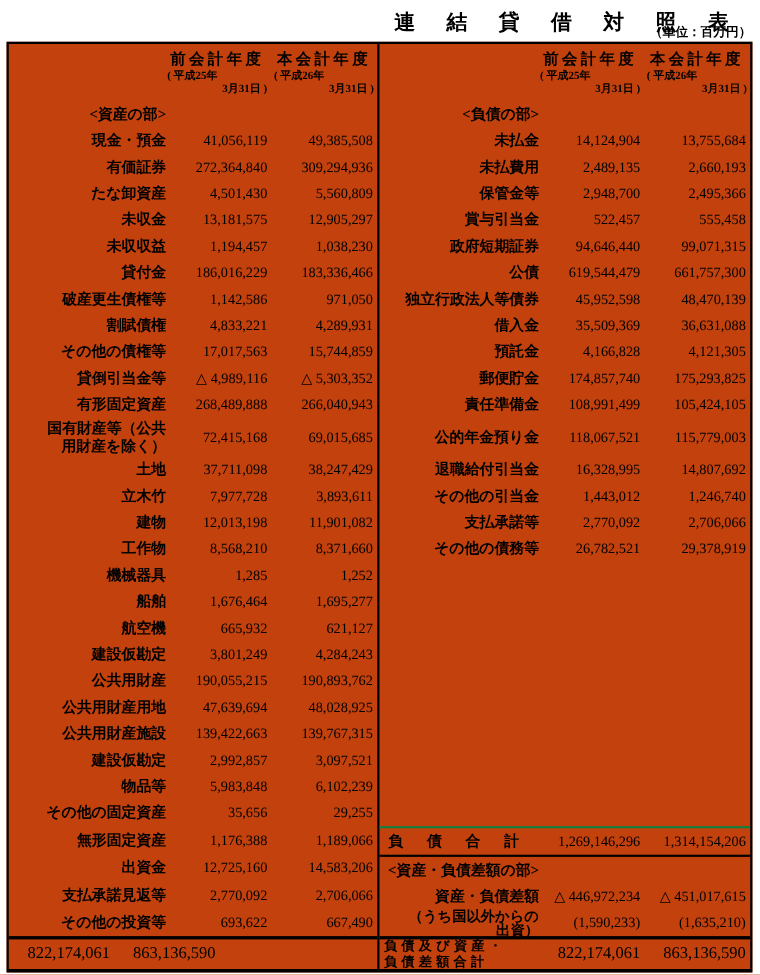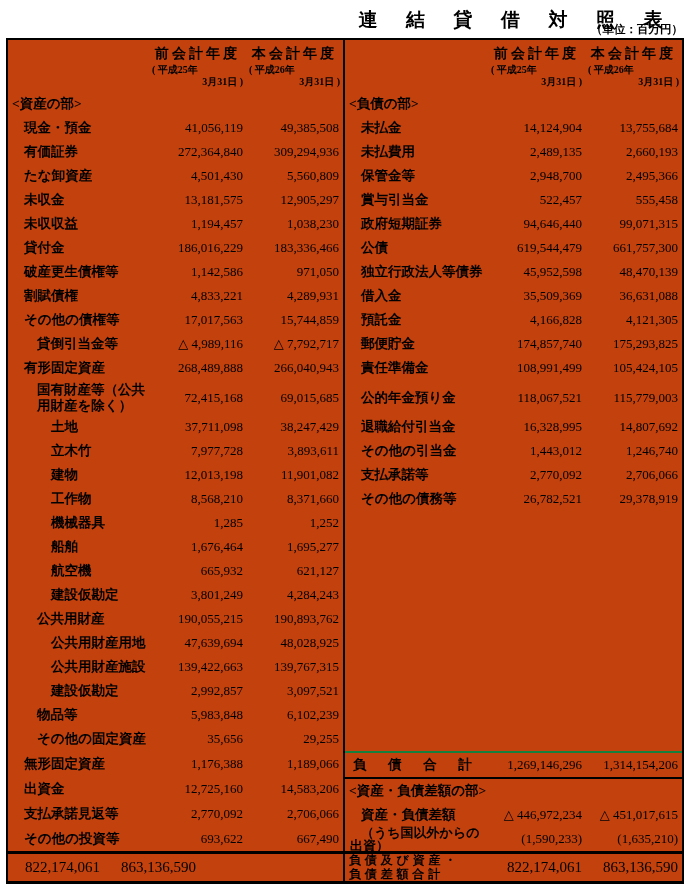--- a/index.html
+++ b/index.html
@@ -34,21 +34,21 @@
   .d1{text-align:left;padding-left:3px;white-space:nowrap;}
   .d2{text-align:right;padding-right:3px;white-space:nowrap;}
 
   
   .rows{height:759px;display:flex;flex-direction:column;box-sizing:border-box;}
   .row{display:flex;align-items:center;height:24px;box-sizing:border-box;flex:0 0 auto;}
   .row.tall{height:35px;}
   .row.h25{height:25px;}
   .row .lbl{
     flex:1;font-weight:bold;font-size:13.5px;line-height:1.12;
-    white-space:pre-line;padding-left:4px;min-width:0;
+    white-space:pre-line;padding-left:4px;min-width:0;text-align:right;
   }
   .row.ind1 .lbl{padding-left:16px;}
   .row.ind2 .lbl{padding-left:29px;}
   .row.ind3 .lbl{padding-left:43px;}
   .num{width:92px;text-align:right;font-size:13px;font-weight:normal;flex:0 0 auto;}
   .n2{width:96px;padding-right:4px;}
   .row.spacer{flex:1 1 auto;height:auto;}
   .row.midtotal{
     height:28px;border-top:2px solid #15803d;border-bottom:2px solid #000;
   }
@@ -138,21 +138,21 @@
     <span class="num n2">4,289,931</span>
   </div>
         <div class="row item ind1">
     <span class="lbl">その他の債権等</span>
     <span class="num n1">17,017,563</span>
     <span class="num n2">15,744,859</span>
   </div>
         <div class="row item ind2">
     <span class="lbl">貸倒引当金等</span>
     <span class="num n1">△ 4,989,116</span>
-    <span class="num n2">△ 7,792,717</span>
+    <span class="num n2">△ 5,303,352</span>
   </div>
         <div class="row item ind1">
     <span class="lbl">有形固定資産</span>
     <span class="num n1">268,489,888</span>
     <span class="num n2">266,040,943</span>
   </div>
         <div class="row item ind2 tall">
     <span class="lbl">国有財産等（公共
 用財産を除く）</span>
     <span class="num n1">72,415,168</span>

